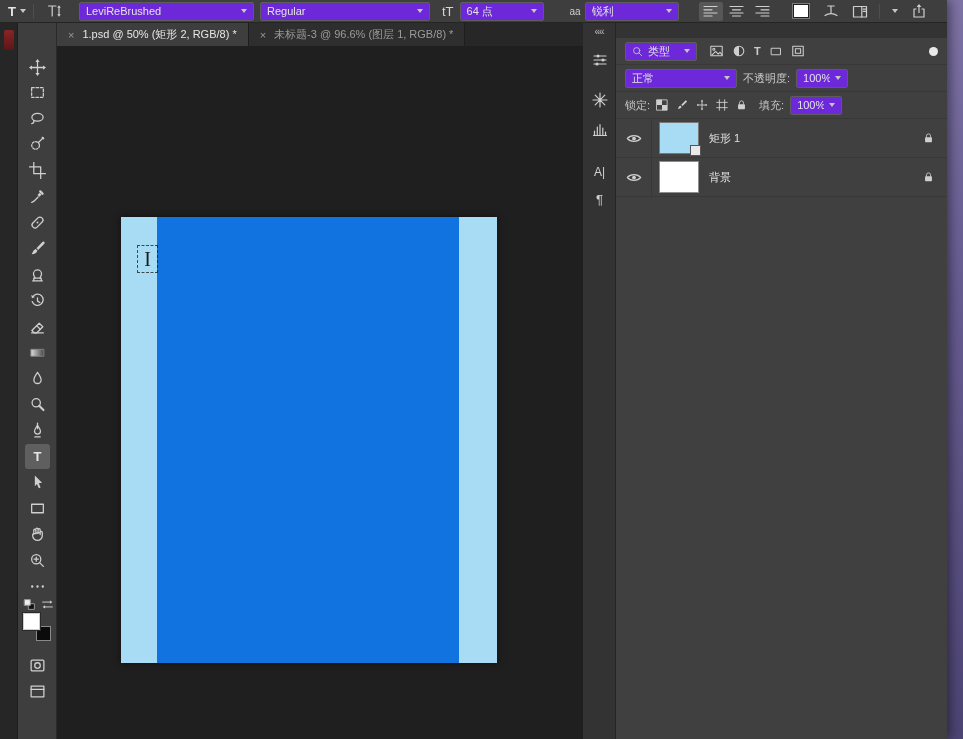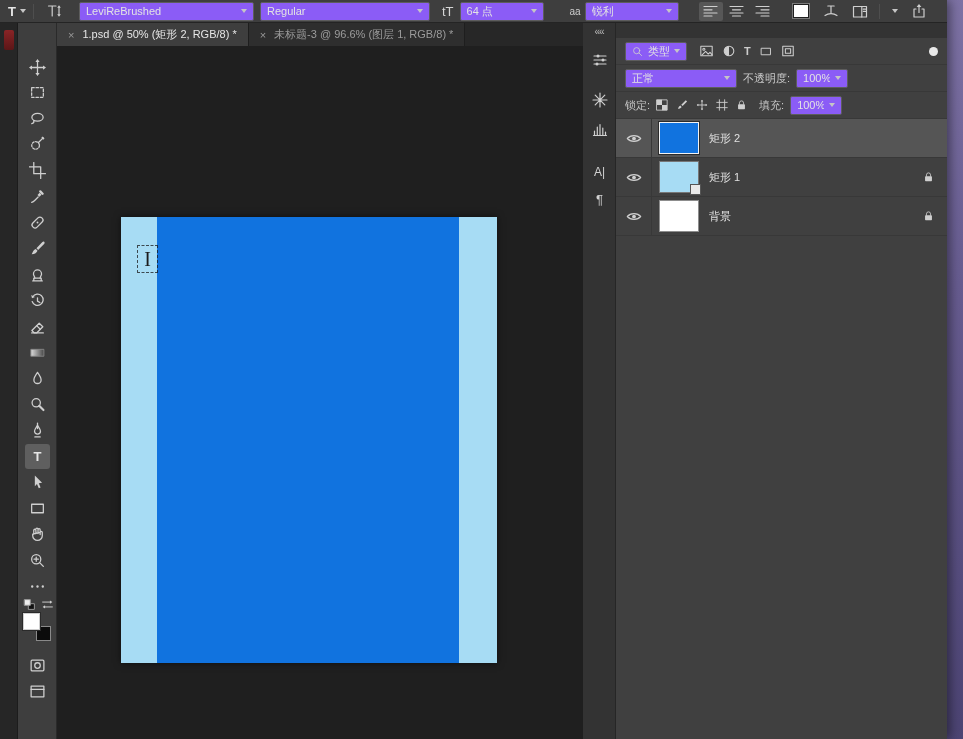--- a/index.html
+++ b/index.html
@@ -6,21 +6,21 @@
 html,body{width:963px;height:739px}
 body{font-family:"Liberation Sans",sans-serif;overflow:hidden}
 .screen{position:relative;width:963px;height:739px;overflow:hidden;
   background:linear-gradient(160deg,#968bbb 0%,#8176a8 28%,#675c90 58%,#4c4473 100%)}
 .app{position:absolute;left:0;top:0;width:947px;height:739px;background:#2a2a2a;box-shadow:3px 0 10px rgba(0,0,0,.45)}
 
 
 .opts{position:absolute;left:0;top:0;width:100%;height:23px;background:#3e3e3e;border-bottom:1px solid #242424;
   display:flex;align-items:center;color:#ddd;font-size:11px;padding-left:8px}
 .opts .sep{width:1px;height:15px;background:#2b2b2b;border-right:1px solid #4e4e4e;margin:0 7px;flex:none}
-.sel{height:19px;background:#8b5cf6;border:1px solid #5d5d5d;border-radius:2px;display:flex;align-items:center;
+.sel{height:19px;background:#6d28d9;border:1px solid #5d5d5d;border-radius:2px;display:flex;align-items:center;
   gap:5px;padding:0 6px;color:#e3e3e3;font-size:11px;flex:none;white-space:nowrap}
 .sel .grow{flex:1;overflow:hidden}
 .caret{width:0;height:0;border-left:3.5px solid transparent;border-right:3.5px solid transparent;border-top:4px solid #c6c6c6;flex:none}
 .iconbtn{display:flex;align-items:center;justify-content:center;color:#cdcdcd;flex:none}
 .iconbtn.active{background:#575757;border-radius:2px}
 svg.ic{display:block;stroke:#cfcfcf;stroke-width:1.2;fill:none;stroke-linecap:round;stroke-linejoin:round}
 svg.ic .f{fill:#cfcfcf;stroke:none}
 .tpl{font-weight:bold;font-size:13px;color:#e6e6e6}.tT{font-size:13px;color:#d5d5d5}
 .swatch{width:16px;height:14px;background:#ffffff;border:1px solid #202020;outline:1px solid #7a7a7a;flex:none}
 
@@ -371,21 +371,21 @@
         </div>
     <div class="dicon" style="top:166px;font-size:13px;color:#d2d2d2">
           <span>¶</span>
         </div>
   </div>
 
   <div class="panel">
     <div class="panel-head"></div>
 
     <div class="prow">
-      <div class="sel" style="width:62px">
+      <div class="sel" style="width:72px">
         <svg class="ic" width="11" height="11" viewBox="0 0 16 16">
               <circle cx="6.8" cy="6.8" r="4.5"></circle>
               <path d="M10.2 10.2l3.8 3.8"></path>
             </svg>
         <span class="grow">类型</span>
         <span class="caret"></span>
       </div>
       <div class="fgroup" style="margin-left:6px">
         <span>
               <svg class="ic" width="15" height="14" viewBox="0 0 16 16">
@@ -460,30 +460,20 @@
               </svg>
             </span>
       </div>
       <span class="lbl" style="margin-left:6px">填充:</span>
       <div class="sel" style="width:52px">
         <span class="grow">100%</span>
         <span class="caret"></span>
       </div>
     </div>
 
-    <div class="lrow selected">
-      <div class="eyecell">
-        <svg class="ic" width="16" height="11" viewBox="0 0 14 10">
-              <path d="M1 5c2.6-3.4 9.4-3.4 12 0-2.6 3.4-9.4 3.4-12 0z"></path>
-              <circle class="f" cx="7" cy="5" r="1.7"></circle>
-            </svg>
-      </div>
-      <div class="thumb" style="background:#1173df;border:1px solid #f2f2f2;outline:1px solid #2c2c2c"></div>
-      <span class="lname">矩形 2</span>
-    </div>
     <div class="lrow">
       <div class="eyecell">
         <svg class="ic" width="16" height="11" viewBox="0 0 14 10">
               <path d="M1 5c2.6-3.4 9.4-3.4 12 0-2.6 3.4-9.4 3.4-12 0z"></path>
               <circle class="f" cx="7" cy="5" r="1.7"></circle>
             </svg>
       </div>
       <div class="thumb" style="background:#a7dcf4;border:1px solid #777">
             <span class="badge"></span>
           </div>

